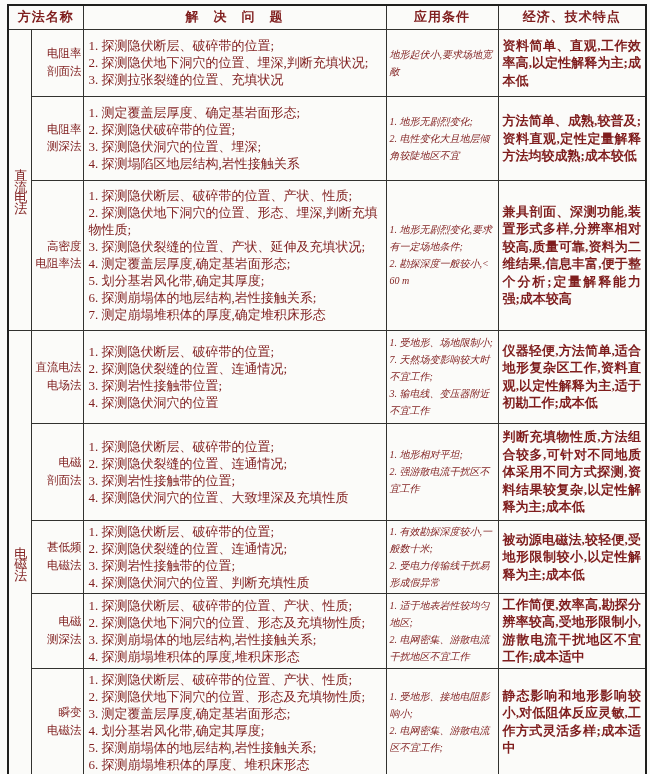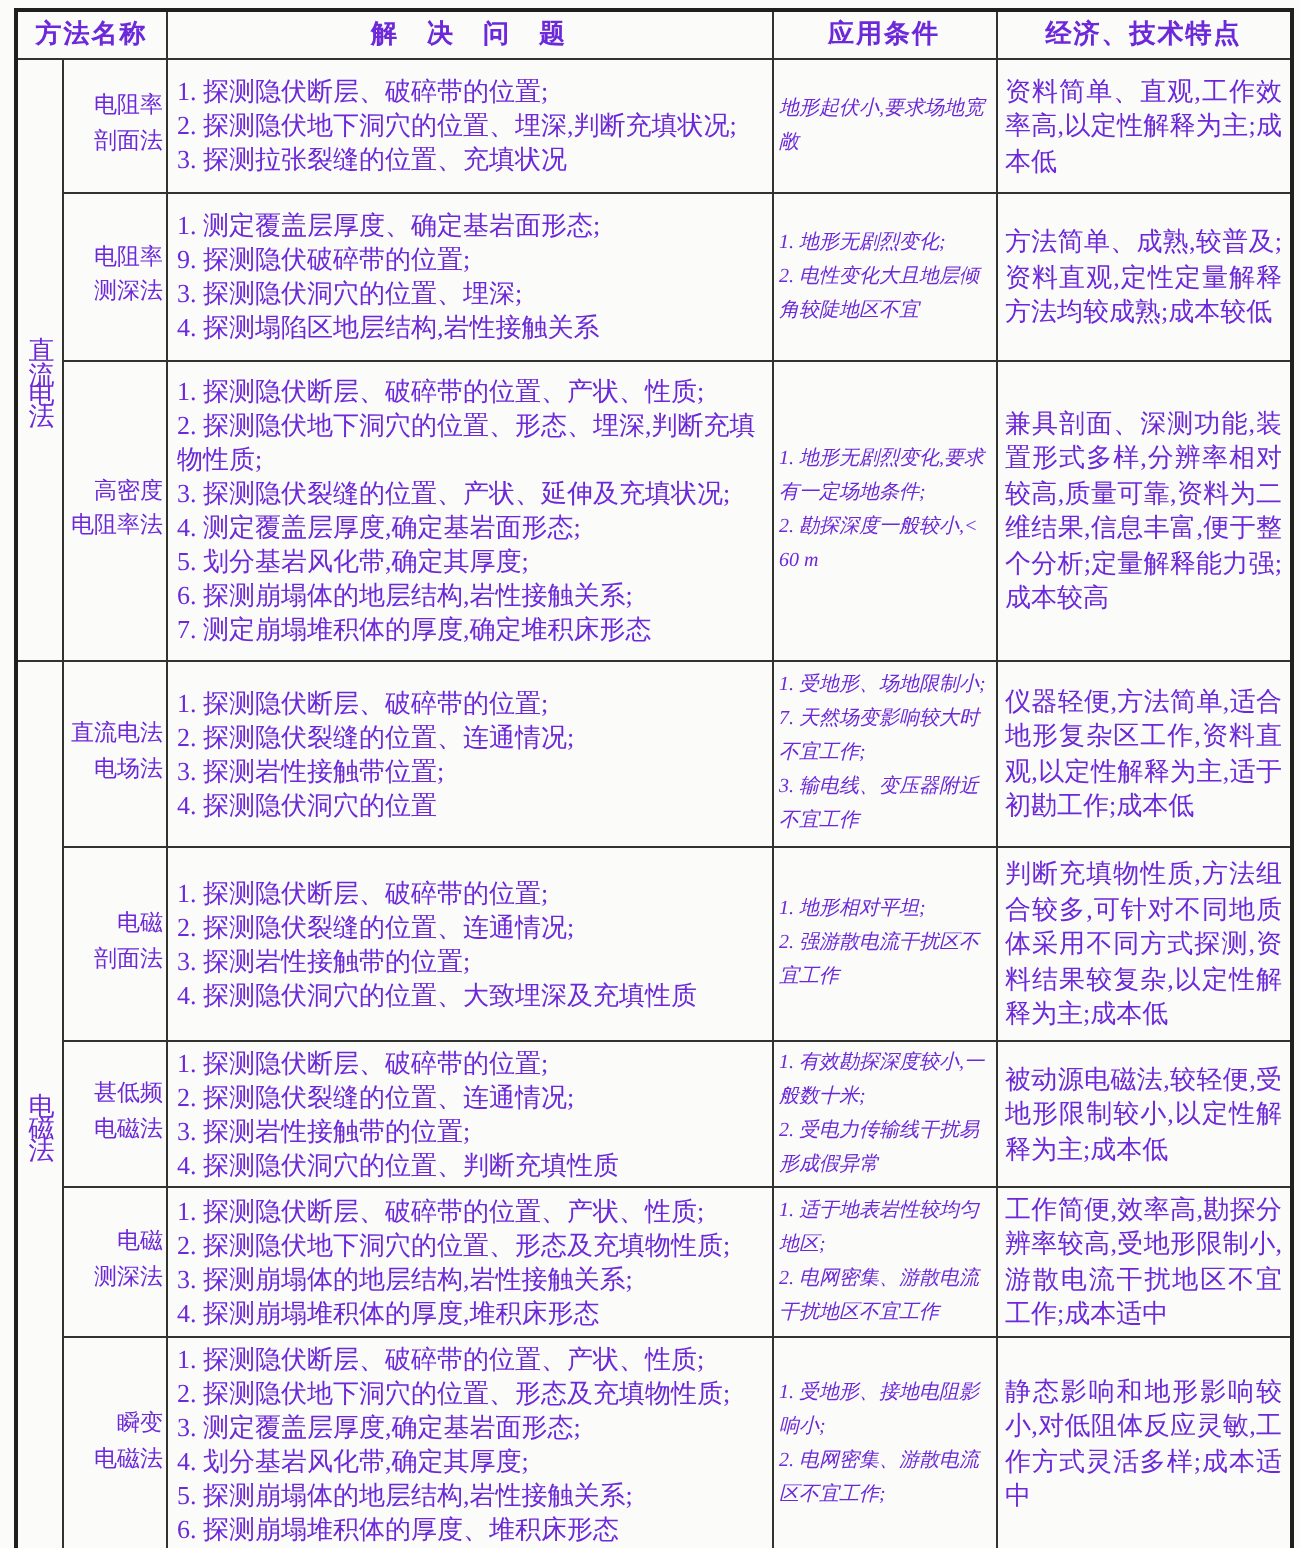--- a/index.html
+++ b/index.html
@@ -6,21 +6,21 @@
   body{
     background:#e9e9e7;
     font-family:"Liberation Serif","DejaVu Serif",serif;
     -webkit-font-smoothing:antialiased;
   }
   .page{
     position:relative;
     width:650px;height:774px;
     background:#fbfbf9;
     overflow:hidden;
-    color:#6d28d9;
+    color:#7f1d1d;
   }
   table.methods{
     border-collapse:collapse;
     table-layout:fixed;
     width:638px;
     margin:4px 0 0 7px;
     border:2px solid #1f1f1d;
   }
   col.c-group{width:23px;}
   col.c-method{width:52px;}
@@ -77,20 +77,21 @@
     white-space:pre-line;
     font-size:10px;
     line-height:17px;
     padding:2px 3px;
     font-style:italic;
   }
   td.features-cell{
     text-align:justify;
     line-height:17.5px;
     padding:2px 4px;
+    font-weight:bold;
   }
 </style>
 </head>
 <body>
 
 <div class="page">
   <table class="methods">
     <colgroup>
       <col class="c-group">
         <col class="c-method">
@@ -114,21 +115,21 @@
       <td class="problems-cell">1. 探测隐伏断层、破碎带的位置;
 2. 探测隐伏地下洞穴的位置、埋深,判断充填状况;
 3. 探测拉张裂缝的位置、充填状况</td>
       <td class="conditions-cell">地形起伏小,要求场地宽敞</td>
       <td class="features-cell">资料简单、直观,工作效率高,以定性解释为主;成本低</td>
     </tr>
     <tr class="rh-2">
       <td class="method-cell">电阻率
 测深法</td>
       <td class="problems-cell">1. 测定覆盖层厚度、确定基岩面形态;
-9. 探测隐伏破碎带的位置;
+2. 探测隐伏破碎带的位置;
 3. 探测隐伏洞穴的位置、埋深;
 4. 探测塌陷区地层结构,岩性接触关系</td>
       <td class="conditions-cell">1. 地形无剧烈变化;
 2. 电性变化大且地层倾角较陡地区不宜</td>
       <td class="features-cell">方法简单、成熟,较普及;资料直观,定性定量解释方法均较成熟;成本较低</td>
     </tr>
     <tr class="rh-3">
       <td class="method-cell">高密度
 电阻率法</td>
       <td class="problems-cell">1. 探测隐伏断层、破碎带的位置、产状、性质;

